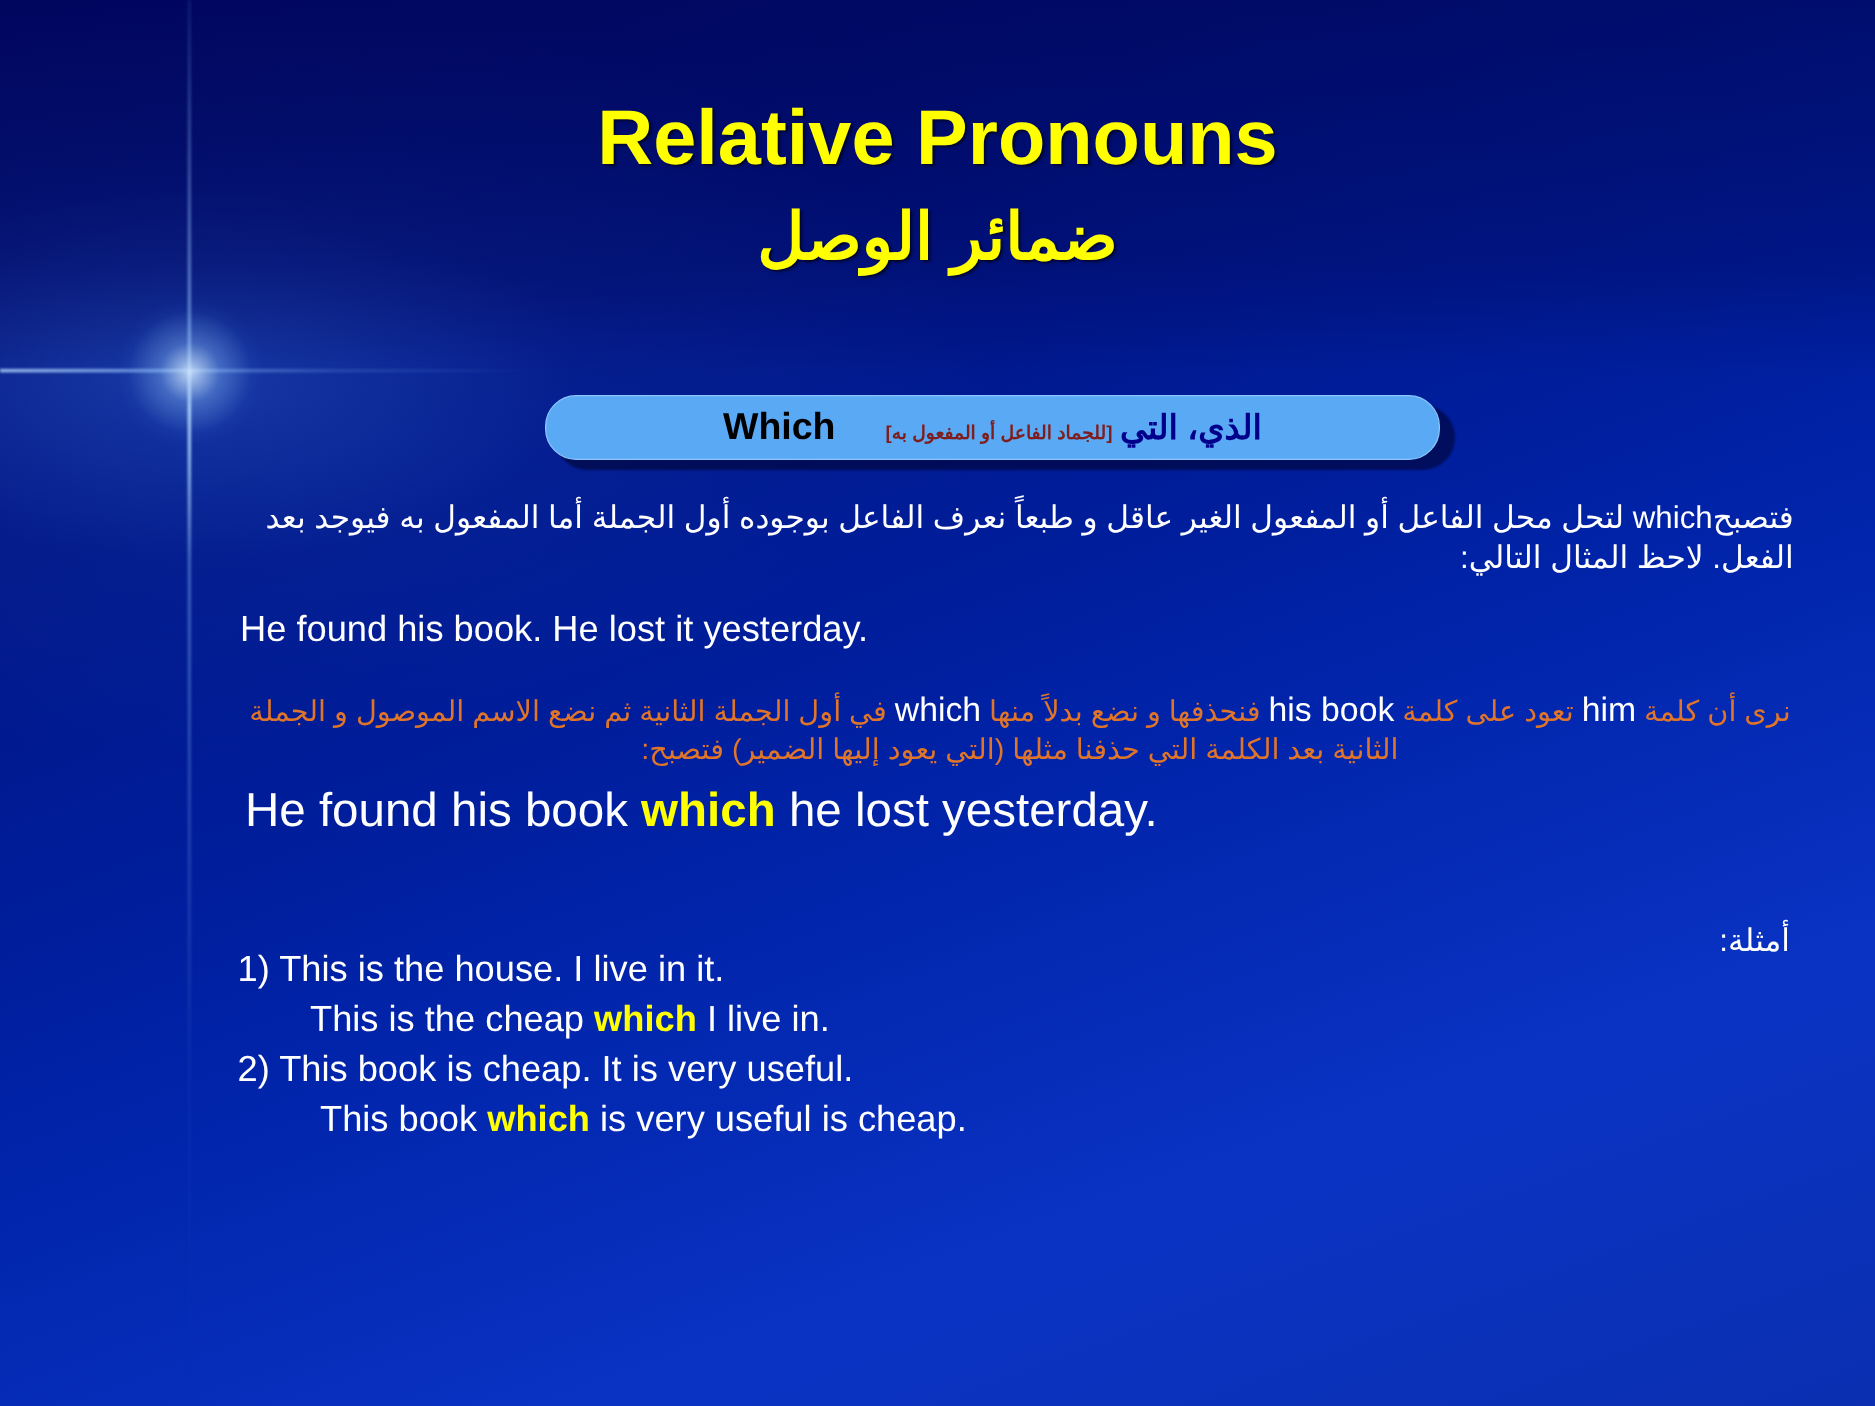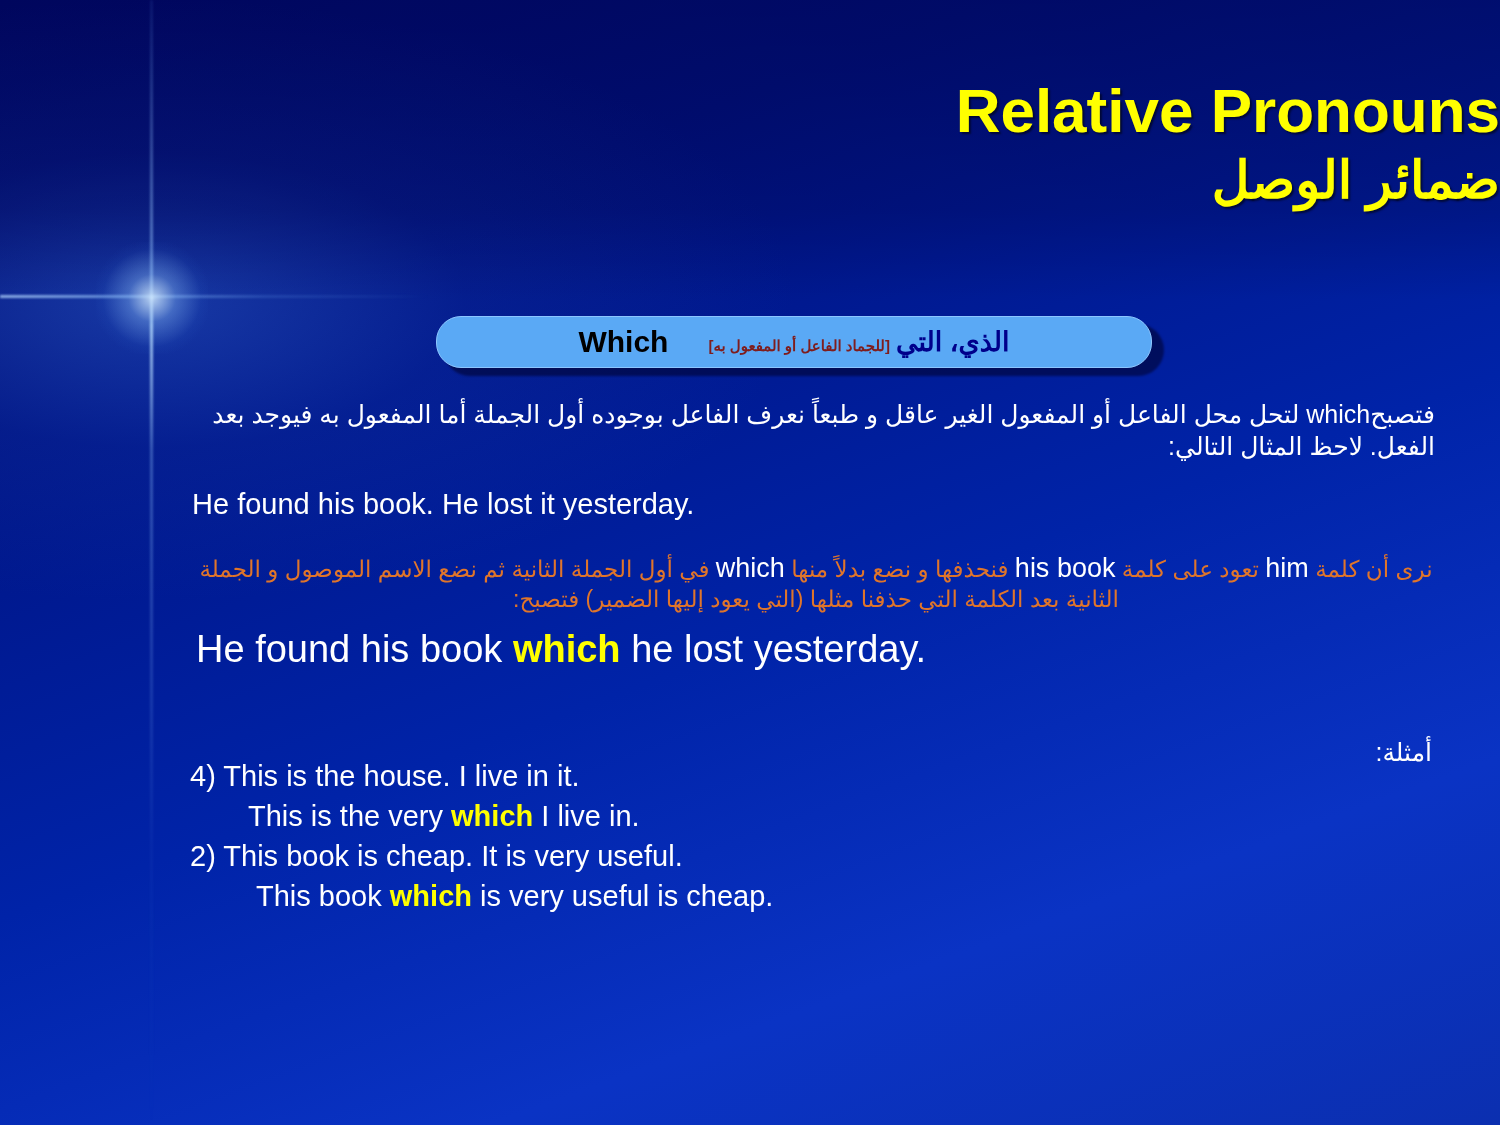--- a/index.html
+++ b/index.html
@@ -54,38 +54,38 @@
     width: 1500px; height: 300px;
     background: linear-gradient(to bottom, rgba(0,0,70,0.42) 0%, rgba(0,0,70,0.25) 70%, rgba(0,0,70,0.0) 100%);
     pointer-events: none;
   }
 
   .title-block {
     position: absolute;
     left: 0;
     top: 80px;
     width: 1500px;
-    text-align: right;
+    text-align: center;
   }
   .title-en {
     color: #ffff00;
     font-size: 62px;
     font-weight: bold;
     line-height: 1.0;
     letter-spacing: 0px;
     text-shadow: 2px 2px 2px rgba(0,0,0,0.55);
   }
   .title-ar {
     color: #ffff00;
     font-size: 52px;
     font-weight: bold;
     line-height: 1.25;
     direction: rtl;
     text-shadow: 2px 2px 2px rgba(0,0,0,0.55);
-    margin-top: 6px;
+    margin-top: 16px;
   }
 
   .pill-wrap {
     position: absolute;
     left: 436px;
     top: 316px;
     width: 720px;
     height: 56px;
   }
   .pill-shadow {
@@ -250,23 +250,23 @@
   </div>
 
   <div class="en-line2">
     <span>He found his book </span><span class="hl">which</span><span> he lost yesterday.</span>
   </div>
 
   <div class="examples-label">أمثلة:</div>
 
   <div class="ex-list">
     <div>
-      <div>4) This is the house.   I live in it.</div>
+      <div>1) This is the house.   I live in it.</div>
       <div class="ex-sub">
-        <span>This is the very </span><span class="hl">which</span><span> I live in.</span>
+        <span>This is the cheap </span><span class="hl">which</span><span> I live in.</span>
       </div>
     </div>
     <div>
       <div>2) This book is cheap.   It is very useful.</div>
       <div class="ex-sub2">
         <span>This book </span><span class="hl">which</span><span> is very useful is cheap.</span>
       </div>
     </div>
   </div>
 

